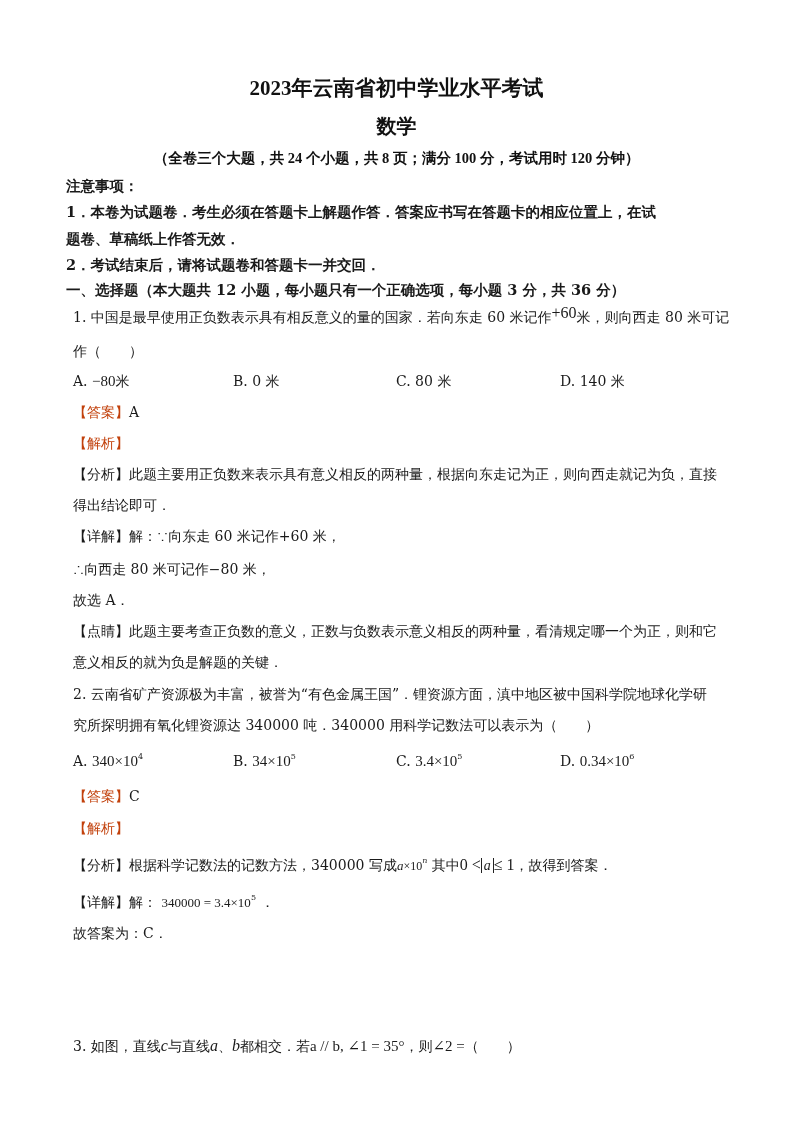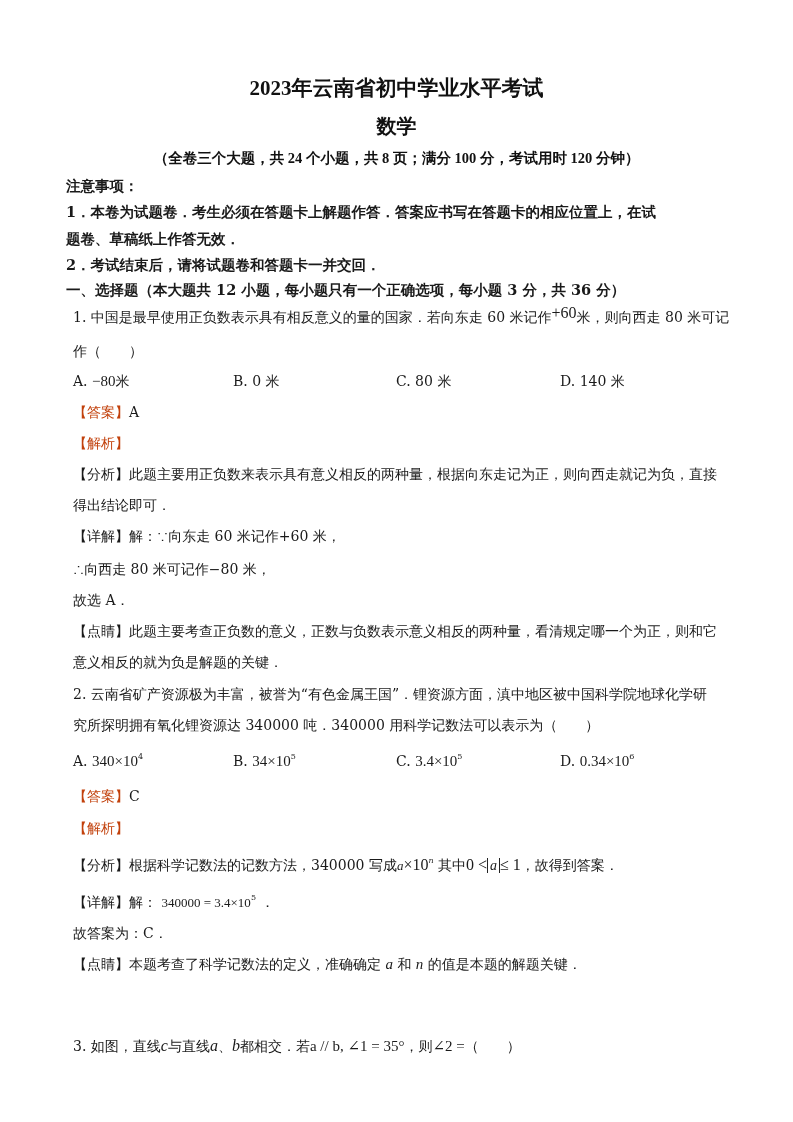--- a/index.html
+++ b/index.html
@@ -116,34 +116,27 @@
   <div class="opt" style="top:752px; left:560px;text-align:right;">
     <span>D.</span>
     <span class="math">0.34×10</span><sup>6</sup>
   </div>
 
   <div class="line" style="top:787px;">
     <span class="tag-blue">【答案】</span><span>C</span>
   </div>
   <div class="line tag-blue" style="top:819px;">【解析】</div>
   <div class="line" style="top:856px;">
-    <span>【分析】</span><span>根据科学记数法的记数方法，340000 写成</span><span class="math-i" style="font-size:13px;">a</span><span class="math" style="font-size:16px;">×10</span><sup style="font-style:italic;">n</sup>
+    <span>【分析】</span><span>根据科学记数法的记数方法，340000 写成</span><span class="math-i" style="font-size:13px;">a</span><span class="math" style="font-size:12px;">×10</span><sup style="font-style:italic;">n</sup>
     <span>其中</span><span class="math" style="font-size:16px;">0 &lt;</span><span class="abs">a</span><span class="math" style="font-size:16px;">≤ 1</span><span>，故得到答案．</span>
   </div>
   <div class="line" style="top:893px;">
     <span>【详解】</span><span>解：</span>
     <span class="math" style="font-size:13px;">340000 = 3.4×10</span><sup>5</sup>
     <span>．</span>
   </div>
   <div class="line" style="top:924px;">故答案为：C．</div>
-  <div class="line" style="top:955px;">
-    <span>【点睛】</span><span>本题考查了科学记数法的定义，准确确定</span>
-    <span class="math-i">a</span>
-    <span>和</span>
-    <span class="math-i">n</span>
-    <span>的值是本题的解题关键．</span>
-  </div>
 
   <div class="line" style="top:992px;margin-top:45px;">
     <span>3. 如图，直线</span><span class="math-i" style="font-size:16px;">c</span><span>与直线</span><span class="math-i" style="font-size:16px;">a</span><span>、</span><span class="math-i" style="font-size:16px;">b</span><span>都相交．若</span><span class="math-i" style="font-size:15px; font-style:normal;">a // b, ∠1 = 35°</span><span>，则</span><span class="math" style="font-size:15px;">∠2 =</span><span>（　　）</span>
   </div>
 
 </div>
 
 </body></html>

